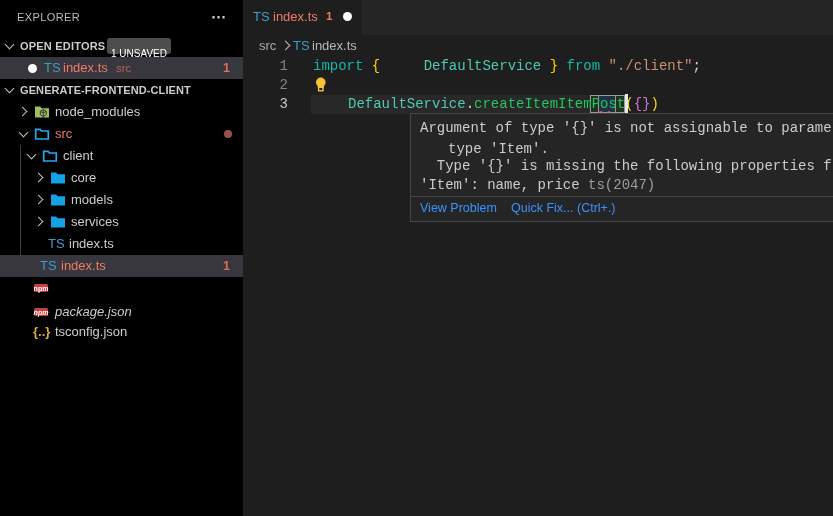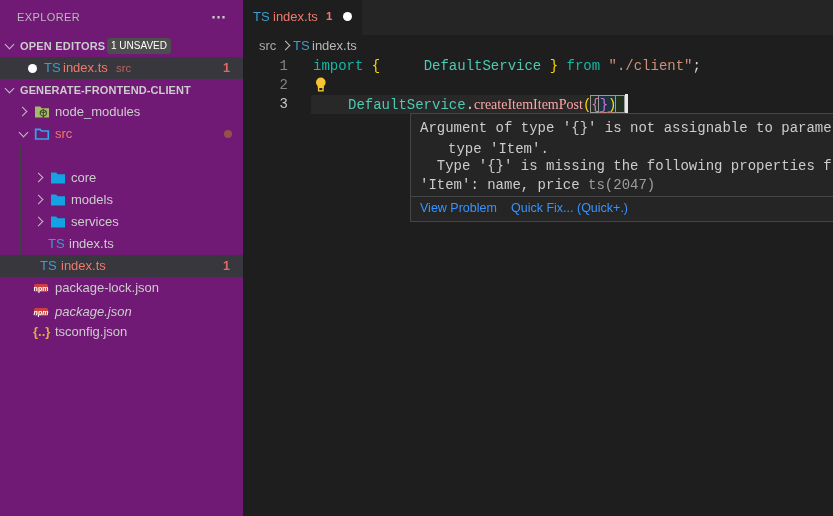--- a/index.html
+++ b/index.html
@@ -2,32 +2,32 @@
 <html><head>
 <meta charset="utf-8">
 <style>
   * { margin:0; padding:0; box-sizing:border-box; }
   html,body { width:833px; height:516px; overflow:hidden; background:#1e1e1e;
     font-family:"Liberation Sans", sans-serif; }
   .abs { position:absolute; }
   #root { position:relative; width:833px; height:516px; }
 
   
-  #sidebar { position:absolute; left:0; top:0; width:243px; height:516px; background:#701a75; }
+  #sidebar { position:absolute; left:0; top:0; width:243px; height:516px; background:#000000; }
   .sbtitle { position:absolute; left:17px; top:11px; font-size:11px; color:#bbbbbb; letter-spacing:0.4px; }
   .dots { position:absolute; left:211px; top:8px; color:#cccccc; font-size:15px; letter-spacing:1px; font-weight:700;}
   .row { position:absolute; left:0; width:243px; height:22px; line-height:22px; color:#cccccc; font-size:13px; white-space:nowrap; }
   .hdr  { font-size:11px; font-weight:700; color:#cccccc; }
   .chev { position:absolute; top:0; width:16px; height:22px; }
   .chev::before { content:""; position:absolute; width:6px; height:6px;
     border-right:1.5px solid #c0c0c0; border-bottom:1.5px solid #c0c0c0; }
   .chev.cd::before { left:4px; top:6px; transform:rotate(45deg); }
   .chev.cr::before { left:3px; top:7px; transform:rotate(-45deg); }
   .lbl  { position:absolute; top:0; }
-  .badge-uns { position:absolute; left:107px; top:3px; height:16px; line-height:16px; padding:0 4px;
+  .badge-uns { position:absolute; left:107px; top:3px; height:16px; line-height:16px; padding:8px 4px;
     background:#4d4d4d; color:#ffffff; font-size:10px; font-weight:400; border-radius:3px; }
   .sel { background:#37373d; }
   .red { color:#f07a6a; }
   .dimred { color:#b9625b; }
   .tsicon { font-weight:400; color:#3c9ccc; font-size:13px; }
   .cnt { position:absolute; right:13px; top:0; color:#e06c60; font-size:12.5px; font-weight:700; }
   .guide { position:absolute; width:1px; background:#404040; }
   .dot-mod { position:absolute; border-radius:50%; }
 
   svg.icon { position:absolute; top:3px; }
@@ -41,21 +41,21 @@
   
   .codeline { position:absolute; left:243px; width:590px; height:19px; font-family:"Liberation Mono", monospace;
      font-size:14px; line-height:19px; white-space:pre; }
   .lnum { position:absolute; left:0; top:0; width:45px; text-align:right; color:#858585; font-family:"Liberation Mono", monospace; font-size:14px; }
   .ctext { position:absolute; left:70px; top:0; }
   .kw  { color:#14b8a6; }
   .brk1 { color:#ffd700; }
   .cls { color:#4ec9b0;padding-left:35px; }
   .str { color:#ce9178; }
   .pln { color:#d4d4d4; }
-  .fn  { color:#fca5a5;font-family:Liberation Serif, serif; }
+  .fn  { color:#22c55e; }
   .brk2 { color:#da70d6; }
 
   
   #tip { position:absolute; left:410px; top:113px; width:478px; height:109px; background:#252526;
     border:1px solid #454545; }
   #tip .tline { position:absolute; left:9px; font-family:"Liberation Mono", monospace; font-size:14px;
     color:#cccccc; white-space:pre; line-height:19px; }
   #tip .gray { color:#9d9d9d; }
   #tip .status { position:absolute; left:0; bottom:0; width:100%; height:25px; border-top:1px solid #454545; }
   #tip .act { position:absolute; top:4px; color:#3794ff; font-size:12.5px; }
@@ -101,20 +101,27 @@
       <span class="chev cd" style="left:16px;"></span>
       <svg class="icon" style="left:34px;" width="16" height="16" viewBox="0 0 16 16">
         <path fill="none" stroke="#2ba7ec" stroke-width="1.7" d="M1.7 3.4h4.4l1.4 1.6h6.8v8H1.7z"></path>
       </svg>
       <span class="lbl red" style="left:55px;">src</span>
       <span class="dot-mod" style="left:224px; top:7px; width:8px; height:8px; background:#94524a;"></span>
     </div>
 
     <div class="guide" style="left:20px; top:145px; height:132px;"></div>
 
+    <div class="row" style="top:145px;">
+      <span class="chev cd" style="left:24px;"></span>
+      <svg class="icon" style="left:42px;" width="16" height="16" viewBox="0 0 16 16">
+        <path fill="none" stroke="#2ba7ec" stroke-width="1.7" d="M1.7 3.4h4.4l1.4 1.6h6.8v8H1.7z"></path>
+      </svg>
+      <span class="lbl" style="left:63px;">client</span>
+    </div>
 
     <div class="row" style="top:189px;">
       <span class="chev cr" style="left:32px;"></span>
       <svg class="icon" style="left:50px;" width="16" height="16" viewBox="0 0 16 16">
         <path fill="#13a2e3" d="M1 2.6h5.2l1.5 1.7H15v9.1H1z"></path>
       </svg>
       <span class="lbl" style="left:71px;">models</span>
     </div>
 
     <div class="row" style="top:167px;">
@@ -142,21 +149,20 @@
       <span class="lbl tsicon" style="left:40px;">TS</span>
       <span class="lbl red" style="left:61px;">index.ts</span>
       <span class="cnt">1</span>
     </div>
 
     <div class="row" style="top:277px;">
       <svg class="icon" style="left:33px; top:4px;" width="16" height="14" viewBox="0 0 16 14">
         <rect x="1" y="3" width="14" height="8" rx="1.5" fill="#ca3f3f"></rect>
         <text x="8" y="9.6" text-anchor="middle" font-family="Liberation Sans" font-size="7" font-weight="bold" fill="#ffffff">npm</text>
       </svg>
-      <span class="lbl" style="left:55px;">package-lock.json</span>
     </div>
 
     <div class="row" style="top:301px;font-style:italic;">
       <svg class="icon" style="left:33px; top:4px;" width="16" height="14" viewBox="0 0 16 14">
         <rect x="1" y="3" width="14" height="8" rx="1.5" fill="#ca3f3f"></rect>
         <text x="8" y="9.6" text-anchor="middle" font-family="Liberation Sans" font-size="7" font-weight="bold" fill="#ffffff">npm</text>
       </svg>
       <span class="lbl" style="left:55px;">package.json</span>
     </div>
 
@@ -210,17 +216,17 @@
     <span class="abs" style="left:382px; top:-1px; width:3px; height:20px; background:#e8e8e8;"></span>
   </div>
 
   <div id="tip">
     <div class="tline" style="top:5px;">Argument of type '{}' is not assignable to parameter of</div>
     <div class="tline" style="top:26px;margin-left:28px;">type 'Item'.</div>
     <div class="tline" style="top:43px;">  Type '{}' is missing the following properties from type</div>
     <div class="tline" style="top:62px;">'Item': name, price <span class="gray">ts(2047)</span></div>
     <div class="status">
       <span class="act" style="left:9px;">View Problem</span>
-      <span class="act" style="left:100px;">Quick Fix... (Quick+.)</span>
+      <span class="act" style="left:100px;">Quick Fix... (Ctrl+.)</span>
     </div>
   </div>
 
 </div>
 
 </body></html>

